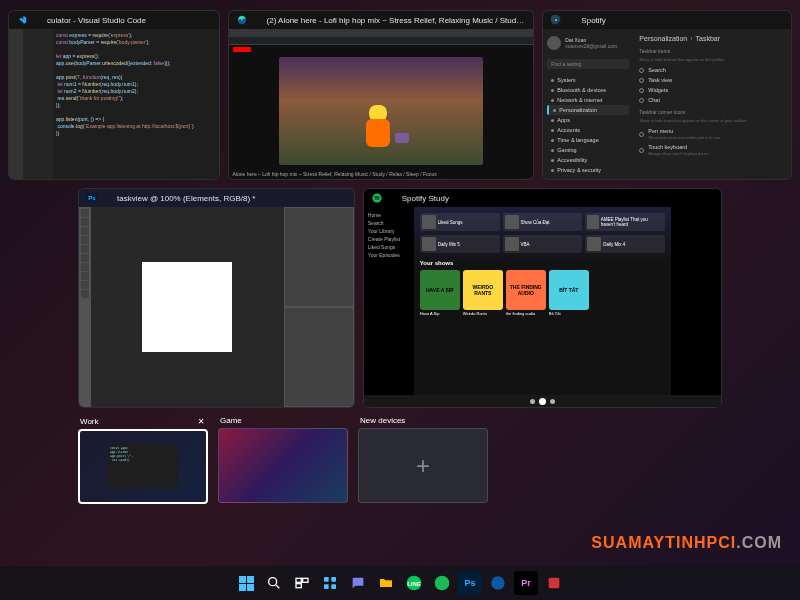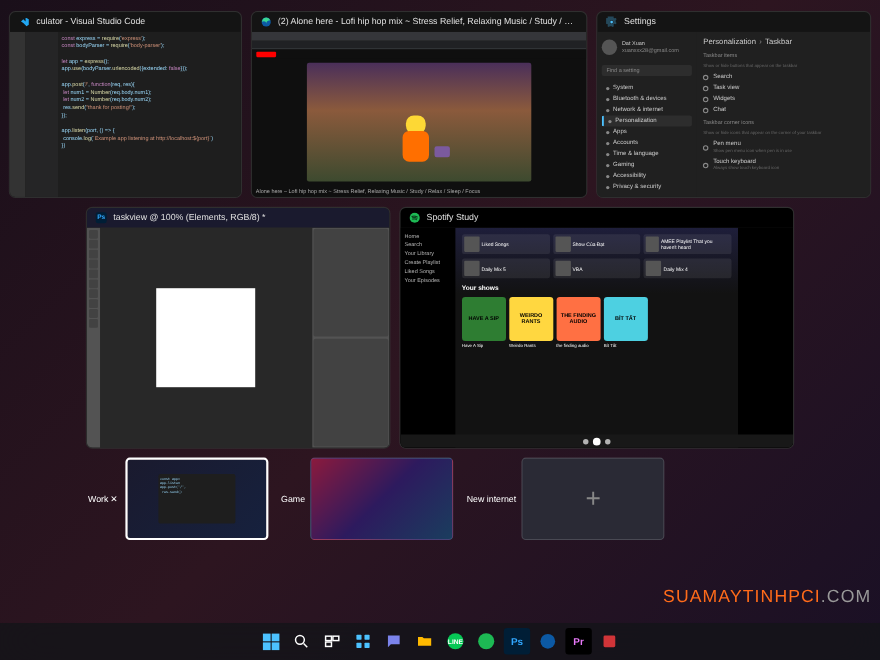--- a/index.html
+++ b/index.html
@@ -2,21 +2,21 @@
 <html><head>
 <meta charset="utf-8">
 <style>
 *{margin:0;padding:0;box-sizing:border-box;font-family:'Segoe UI',sans-serif}
 body{width:800px;height:600px;background:linear-gradient(135deg,#1a0f1a 0%,#2d1520 50%,#1a1025 100%);overflow:hidden;position:relative}
 .task-view{width:100%;height:100%;padding:10px 8px 0 8px;display:flex;flex-direction:column}
 .windows-row{display:flex;gap:8px;margin-bottom:8px}
 .windows-row.top{flex:0 0 162px}
 .windows-row.mid{flex:0 0 220px;padding:0 70px}
 .window-card{background:#1e1e1e;border-radius:6px;overflow:hidden;position:relative;border:1px solid rgba(255,255,255,0.08);display:flex;flex-direction:column}
-.window-header{display:flex;gap:6px;padding:4px 8px;background:rgba(0,0,0,0.3);font-size:8px;color:#e0e0e0;height:18px}
+.window-header{display:flex;align-items:center;gap:20px;padding:4px 8px;background:rgba(0,0,0,0.3);font-size:8px;color:#e0e0e0;height:18px}
 .window-header .app-icon{width:10px;height:10px;flex-shrink:0}
 .window-header .title{white-space:nowrap;overflow:hidden;text-overflow:ellipsis;flex:1}
 .window-body{flex:1;position:relative;overflow:hidden}
 .vscode-body{background:#1e1e1e;display:flex;font-size:5px}
 .vscode-side{width:14px;background:#333}
 .vscode-explorer{width:30px;background:#252526}
 .vscode-editor{flex:1;background:#1e1e1e;padding:3px;font-family:monospace;line-height:1.4;color:#9cdcfe}
 .code-line{white-space:nowrap}
 .kw{color:#c586c0}.fn{color:#dcdcaa}.str{color:#ce9178}.var{color:#9cdcfe}
 .edge-body{background:#202124;display:flex;flex-direction:column}
@@ -63,31 +63,31 @@
 .sp-tile-art{width:14px;height:14px;background:#555;border-radius:1px}
 .sp-section-title{font-size:6px;color:#fff;font-weight:600;margin-top:3px}
 .sp-shows{display:flex;gap:3px}
 .sp-show{width:40px;display:flex;flex-direction:column;gap:1px}
 .sp-show-art{width:40px;height:40px;border-radius:3px}
 .sp-show-name{font-size:4px;color:#fff}
 .sp-friends{width:50px;background:#000;padding:3px}
 .sp-player{position:absolute;bottom:0;left:0;right:0;height:12px;background:#181818;display:flex;align-items:center;justify-content:center;gap:4px}
 .sp-ctrl{width:5px;height:5px;border-radius:50%;background:#b3b3b3}
 .desktops{flex:0 0 100px;display:flex;gap:10px;padding:0 70px;align-items:flex-start}
-.desktop-card{display:flex;gap:3px}
+.desktop-card{display:flex;flex-direction:column;gap:3px}
 .desktop-header{display:flex;align-items:center;justify-content:space-between;font-size:8px;color:#fff;padding:0 2px}
 .desktop-close{width:10px;height:10px;display:flex;align-items:center;justify-content:center;cursor:pointer}
 .desktop-thumb{width:130px;height:75px;border-radius:4px;background:#1a1a2e;border:1px solid rgba(255,255,255,0.15);overflow:hidden;position:relative}
 .desktop-thumb.active{border:2px solid #fff}
 .dt-work{background:linear-gradient(135deg,#1a1a2e,#16213e);display:flex;align-items:center;justify-content:center}
 .dt-work-win{width:70px;height:45px;background:#1e1e1e;border-radius:2px;font-size:3px;color:#9cdcfe;padding:2px;font-family:monospace;overflow:hidden}
 .dt-game{background:linear-gradient(135deg,#8b1a3d,#2d1a5e,#1a3d5e)}
 .dt-new{background:#2a2a35;display:flex;align-items:center;justify-content:center}
 .plus-icon{font-size:24px;color:#888}
-.watermark{position:absolute;bottom:48px;right:8px;font-size:16px;font-weight:400;color:#ff6b1a;letter-spacing:1px}
+.watermark{position:absolute;bottom:48px;right:18px;font-size:16px;font-weight:700;color:#ff6b1a;letter-spacing:1px}
 .watermark .dom{color:#999}
 .taskbar{position:absolute;bottom:0;left:0;right:0;height:34px;background:rgba(20,20,25,0.85);backdrop-filter:blur(20px);display:flex;align-items:center;justify-content:center;gap:4px}
 .tb-icon{width:24px;height:24px;border-radius:3px;display:flex;align-items:center;justify-content:center;font-size:12px}
 .tb-icon svg{width:16px;height:16px}
 .win-logo{display:grid;grid-template-columns:7px 7px;grid-template-rows:7px 7px;gap:1px}
 .win-logo div{background:#4cc2ff}
 </style>
 </head>
 <body>
 
@@ -151,21 +151,21 @@
         </div>
       </div>
     </div>
 
     <div class="window-card" style="flex:1.3">
       <div class="window-header">
         <span class="app-icon"><svg viewBox="0 0 24 24" fill="#4cc2ff">
               <path d="M12 8a4 4 0 1 0 0 8 4 4 0 0 0 0-8zm9 4l2 2-2 3-3-1-2 2 1 3-3 2-2-2h-4l-2 2-3-2 1-3-2-2-3 1-2-3 2-2v-4l-2-2 2-3 3 1 2-2-1-3 3-2 2 2h4l2-2 3 2-1 3 2 2 3-1 2 3-2 2z" opacity=".3"></path>
               <circle cx="12" cy="12" r="3"></circle>
             </svg></span>
-        <span class="title">Settings</span>
+        <span class="title">Spotify</span>
       </div>
       <div class="window-body settings-body">
         <div class="settings-nav">
           <div class="settings-user">
             <div class="settings-avatar"></div>
             <div class="settings-user-info">
               <span>Dat Xuan</span>
               <span style="color:#888">xuanxxx28@gmail.com</span>
             </div>
           </div>
@@ -371,21 +371,21 @@
       </div>
     </div>
     <div class="desktop-card">
       <div class="desktop-header">
           <span>Game</span>
         </div>
       <div class="desktop-thumb dt-game"></div>
     </div>
     <div class="desktop-card">
       <div class="desktop-header">
-          <span>New internet</span>
+          <span>New devices</span>
         </div>
       <div class="desktop-thumb dt-new">
           <span class="plus-icon">+</span>
         </div>
     </div>
   </div>
 </div>
 
 <div class="watermark"><span>SUAMAYTINHPCI</span><span class="dom">.COM</span></div>
 

